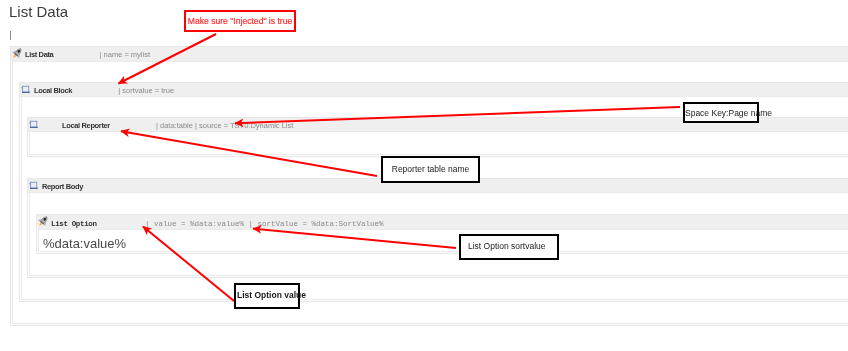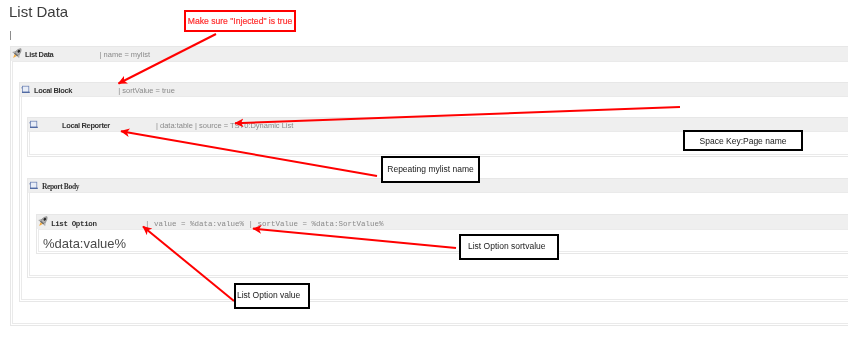--- a/index.html
+++ b/index.html
@@ -61,39 +61,39 @@
     </svg></span>
 <span class="htext" style="left:25px;top:49.6px;"><b class="pname">List Data</b> <span class="pparam">| name = mylist</span></span>
 <div class="content" style="left:12px;top:60.5px;width:861px;height:263px;"></div>
 
 <div class="panel" style="left:19px;top:82px;width:853px;height:220px;">
   <div class="phead"></div>
 </div>
 <span class="hicon" style="left:20.5px;top:84.5px;"><svg width="9" height="9" viewBox="0 0 18 18">
       <use href="#ico-page"></use>
     </svg></span>
-<span class="htext" style="left:34px;top:85.6px;"><b class="pname">Local Block</b> <span class="pparam">| sortValue = true</span></span>
+<span class="htext" style="left:34px;top:85.6px;"><b class="pname">Local Block</b> <span class="pparam">| sortvalue = true</span></span>
 <div class="content" style="left:21px;top:96px;width:851px;height:204px;"></div>
 
 <div class="panel" style="left:27px;top:117px;width:845px;height:40px;">
   <div class="phead"></div>
 </div>
 <span class="hicon" style="left:28.5px;top:120px;"><svg width="9" height="9" viewBox="0 0 18 18">
       <use href="#ico-page"></use>
     </svg></span>
 <span class="htext" style="left:42px;top:121px;margin-left:20px;"><b class="pname">Local Reporter</b> <span class="pparam">| data:table | source = TST0:Dynamic List</span></span>
 <div class="content" style="left:29px;top:131px;width:843px;height:24px;"></div>
 
 <div class="panel" style="left:27px;top:178px;width:845px;height:100px;">
   <div class="phead"></div>
 </div>
 <span class="hicon" style="left:28.5px;top:180.5px;"><svg width="9" height="9" viewBox="0 0 18 18">
       <use href="#ico-page"></use>
     </svg></span>
-<span class="htext" style="left:42px;top:181.6px;font-family:Liberation Serif, serif;"><b class="pname">Report Body</b> <span class="pparam"></span></span>
+<span class="htext" style="left:42px;top:181.6px;"><b class="pname">Report Body</b> <span class="pparam"></span></span>
 <div class="content" style="left:29px;top:192px;width:843px;height:84px;"></div>
 
 <div class="panel" style="left:36px;top:214px;width:836px;height:40px;">
   <div class="phead"></div>
 </div>
 <span class="hicon" style="left:35.5px;top:214px;"><svg width="14" height="15" viewBox="0 0 22 24">
       <use href="#ico-rocket"></use>
     </svg></span>
 <span class="htext" style="left:51px;top:219px;font-family:Liberation Mono, monospace;"><b class="pname">List Option</b> <span class="pparam">| value = %data:value% | sortValue = %data:SortValue%</span></span>
 <div class="bodybox" style="left:38px;top:229px;width:834px;height:23px;">
@@ -111,24 +111,24 @@
     <line x1="680" y1="107" x2="235" y2="123.2"></line>
     <line x1="377" y1="176" x2="121" y2="131.2"></line>
     <line x1="456" y1="248" x2="253" y2="228.6"></line>
     <line x1="234" y1="301" x2="143" y2="226.5"></line>
   </g>
 </svg>
 
 <div class="abox red" style="left:184px;top:10px;width:112px;height:22px;">
     <span style="top:3.5px">Make sure "Injected" is true</span>
   </div>
-<div class="abox" style="left:683px;top:102px;width:120px;height:21px;margin-top:28px;">
+<div class="abox" style="left:683px;top:102px;width:76px;height:21px;">
     <span style="top:3.5px">Space Key:Page name</span>
   </div>
 <div class="abox" style="left:381px;top:156px;width:99px;height:27px;">
-    <span style="top:6px">Repeating mylist name</span>
+    <span style="top:6px">Reporter table name</span>
   </div>
 <div class="abox" style="left:459px;top:234px;width:100px;height:26px;">
     <span style="top:5px;left:7px;right:auto;text-align:right">List Option sortvalue</span>
   </div>
-<div class="abox" style="left:234px;top:283px;width:76px;height:26px;">
+<div class="abox" style="left:234px;top:283px;width:66px;height:26px;font-weight:bold;">
     <span style="top:5px;left:1px;right:auto;text-align:left">List Option value</span>
   </div>
 
 </body></html>

